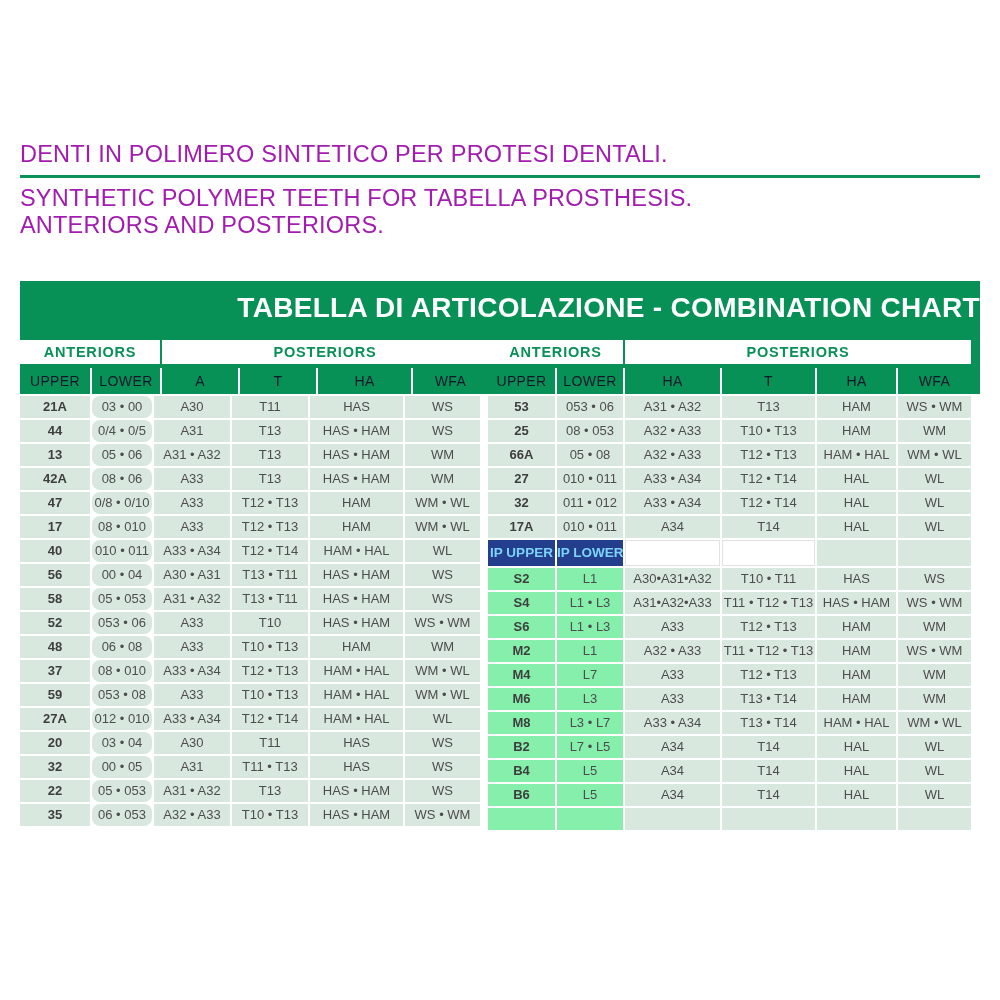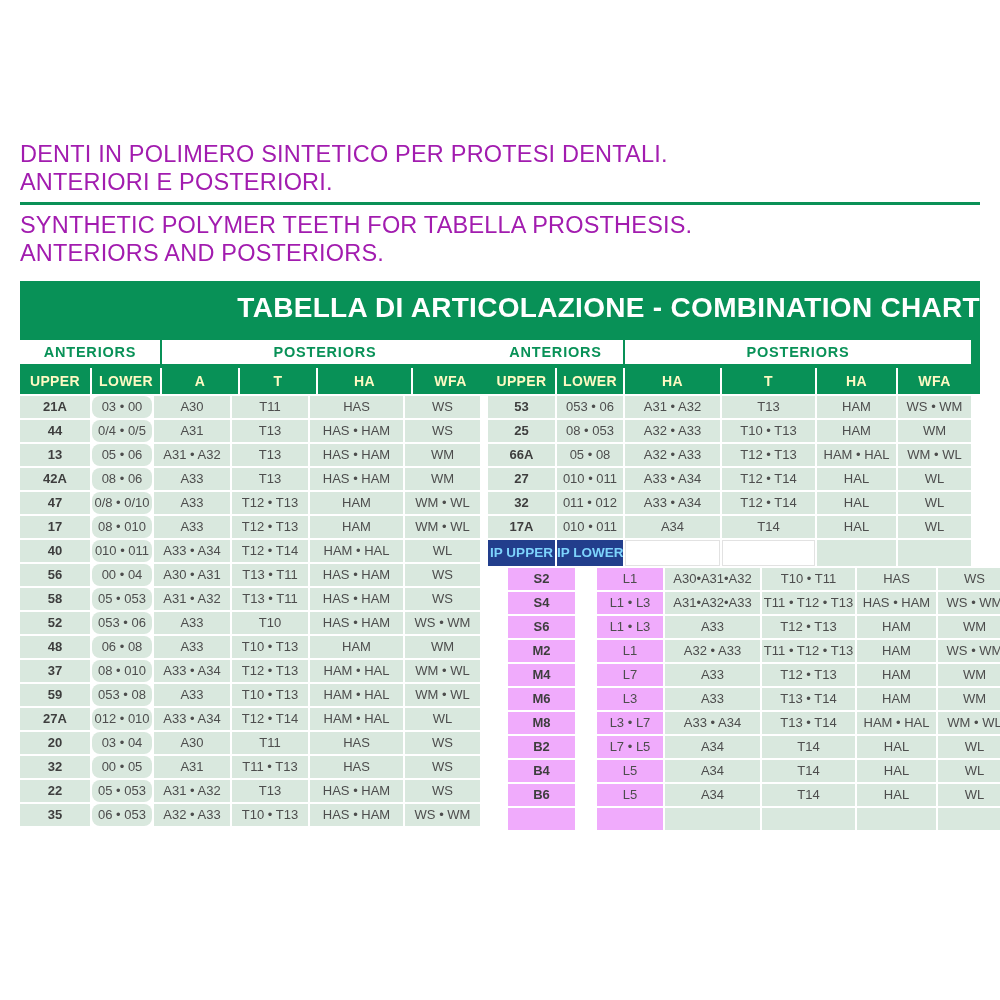--- a/index.html
+++ b/index.html
@@ -28,21 +28,21 @@
     height:24px;line-height:24px;text-align:center;background:#ffffff;
     color:#089157;font-weight:bold;font-size:14.5px;letter-spacing:.8px;
   }
   .t-left  .gb1{width:140px;margin-right:2px;} .t-left  .gb2{width:326px;}
   .t-right .gb1{width:135px;margin-right:2px;} .t-right .gb2{width:346px;}
 
   
   .cols-row{display:flex;}
   .hcell{
     box-sizing:content-box;height:26px;line-height:26px;background:#089157;
-    color:#fef9c3;font-weight:bold;font-size:14px;text-align:center;
+    color:#0f172a;font-weight:normal;font-size:14px;text-align:center;
     border-right:2px solid #ffffff;letter-spacing:.4px;
   }
   .hcell:last-child{border-right:none;}
   .t-left  .hcell:nth-child(1){width:70px;}
   .t-left  .hcell:nth-child(2){width:68px;}
   .t-left  .hcell:nth-child(3){width:76px;}
   .t-left  .hcell:nth-child(4){width:76px;}
   .t-left  .hcell:nth-child(5){width:93px;}
   .t-left  .hcell:nth-child(6){width:75px;}
   .t-right .hcell:nth-child(1){width:67px;}
@@ -55,21 +55,21 @@
   
   .rows{margin-top:2px;}
   .trow{display:flex;margin-bottom:2px;}
   .cell{
     box-sizing:border-box;height:22px;line-height:22px;text-align:center;
     background:#d9e8de;color:#4d4d4d;font-size:13px;margin-right:2px;
     white-space:nowrap;overflow:hidden;
   }
   .cell:last-child{margin-right:0;}
   .cell.first{font-weight:bold;color:#3e3e3e;}
-  .cell.blue{background:#f0abfc;margin-left:20px;}
+  .cell.blue{background:#86efac;}
   .cell.navy{background:#223e8c;color:#7dd3fc;font-weight:bold;font-size:13.5px;}
   .cell.white{background:#ffffff;box-shadow:inset 0 0 0 1px #e2e2e2;}
   .trow.ip-head .cell{height:26px;line-height:26px;}
   .t-left  .cell:nth-child(1){width:70px;}
   .t-left  .cell:nth-child(2){width:60px;border-radius:8px;}
   .t-left  .cell:nth-child(3){width:76px;}
   .t-left  .cell:nth-child(4){width:76px;}
   .t-left  .cell:nth-child(5){width:93px;}
   .t-left  .cell:nth-child(6){width:75px;}
   .t-right .cell:nth-child(1){width:67px;}
@@ -77,21 +77,20 @@
   .t-right .cell:nth-child(3){width:95px;}
   .t-right .cell:nth-child(4){width:93px;}
   .t-right .cell:nth-child(5){width:79px;}
   .t-right .cell:nth-child(6){width:73px;}
 </style>
 </head>
 <body>
 
 <div class="intro">
   <div class="intro-line">DENTI IN POLIMERO SINTETICO PER PROTESI DENTALI.</div>
-  <div class="intro-line">ANTERIORI E POSTERIORI.</div>
   <div class="intro-rule"></div>
   <div class="intro-line">SYNTHETIC POLYMER TEETH FOR TABELLA PROSTHESIS.</div>
   <div class="intro-line">ANTERIORS AND POSTERIORS.</div>
 </div>
 
 <div class="chart">
   <div class="green-bg"></div>
   <div class="chart-title">TABELLA DI ARTICOLAZIONE - COMBINATION CHART</div>
 
   <div class="tables">

